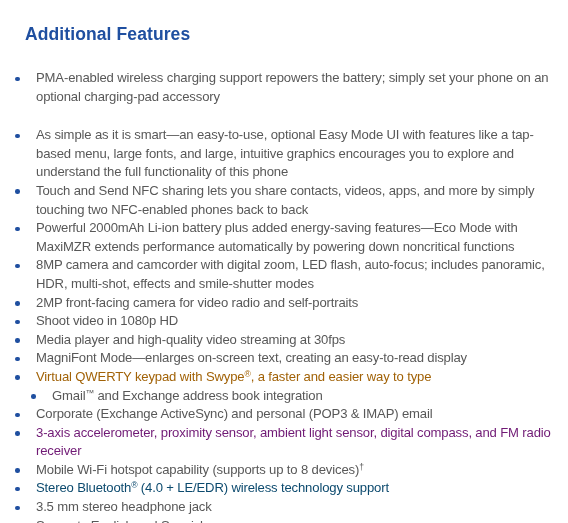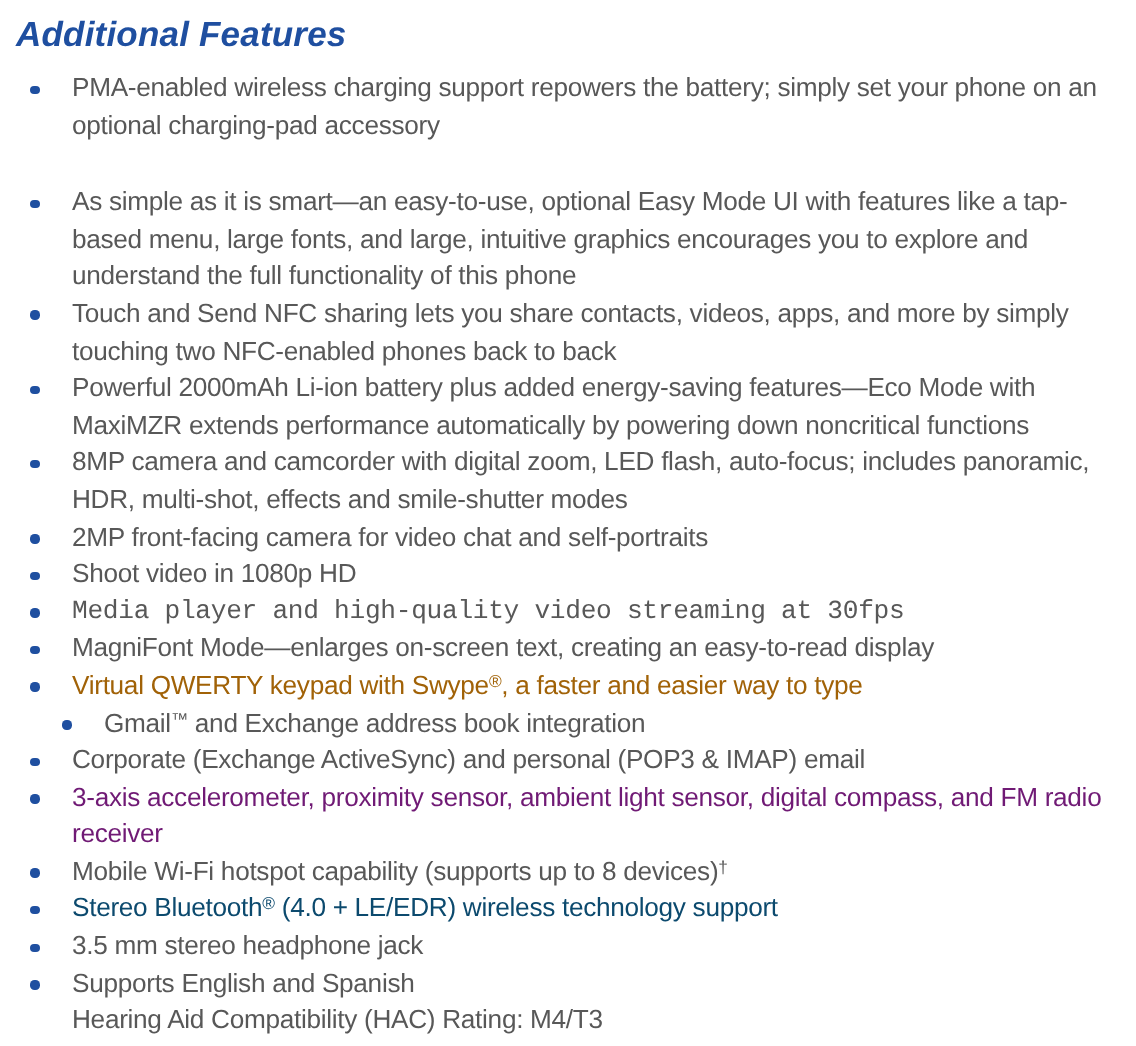--- a/index.html
+++ b/index.html
@@ -23,25 +23,24 @@
     background: #ffffff;
     box-sizing: border-box;
     padding: 0;
   }
 
   .section-heading {
     color: #1F4FA0;
     font-size: 17.5px;
     font-weight: 600;
     letter-spacing: 0.1px;
-    margin: 0;
+    margin: 17px;
     padding: 6px 0 0 8px;
     line-height: 22px;
     font-family: "Liberation Sans", "DejaVu Sans", sans-serif;
-    font-style: italic;
   }
 
   .feature-list {
     list-style: none;
     margin: 0;
     padding: 7px 0 0 0;
   }
 
   .feature-item {
     position: relative;
@@ -100,27 +99,27 @@
       <li class="feature-item" style="color: rgb(88, 88, 88);">
         <span class="bullet" style="background: rgb(31, 79, 160);"></span>
         <span class="feature-text">Powerful 2000mAh Li-ion battery plus added energy-saving features—Eco Mode with MaxiMZR extends performance automatically by powering down noncritical functions</span>
       </li>
       <li class="feature-item" style="color: rgb(88, 88, 88);">
         <span class="bullet" style="background: rgb(31, 79, 160);"></span>
         <span class="feature-text">8MP camera and camcorder with digital zoom, LED flash, auto-focus; includes panoramic, HDR, multi-shot, effects and smile-shutter modes</span>
       </li>
       <li class="feature-item" style="color: rgb(88, 88, 88);">
         <span class="bullet" style="background: rgb(31, 79, 160);"></span>
-        <span class="feature-text">2MP front-facing camera for video chat and self-portraits</span>
+        <span class="feature-text">2MP front-facing camera for video radio and self-portraits</span>
       </li>
       <li class="feature-item" style="color: rgb(88, 88, 88);">
         <span class="bullet" style="background: rgb(31, 79, 160);"></span>
         <span class="feature-text">Shoot video in 1080p HD</span>
       </li>
-      <li class="feature-item" style="color: rgb(88, 88, 88); font-family: Liberation Mono, monospace;">
+      <li class="feature-item" style="color: rgb(88, 88, 88);">
         <span class="bullet" style="background: rgb(31, 79, 160);"></span>
         <span class="feature-text">Media player and high-quality video streaming at 30fps</span>
       </li>
       <li class="feature-item" style="color: rgb(88, 88, 88);">
         <span class="bullet" style="background: rgb(31, 79, 160);"></span>
         <span class="feature-text">MagniFont Mode—enlarges on-screen text, creating an easy-to-read display</span>
       </li>
       <li class="feature-item" style="color: #a16207;">
         <span class="bullet" style="background: rgb(31, 79, 160);"></span>
         <span class="feature-text">Virtual QWERTY keypad with Swype<sup>®</sup>, a faster and easier way to type</span>

